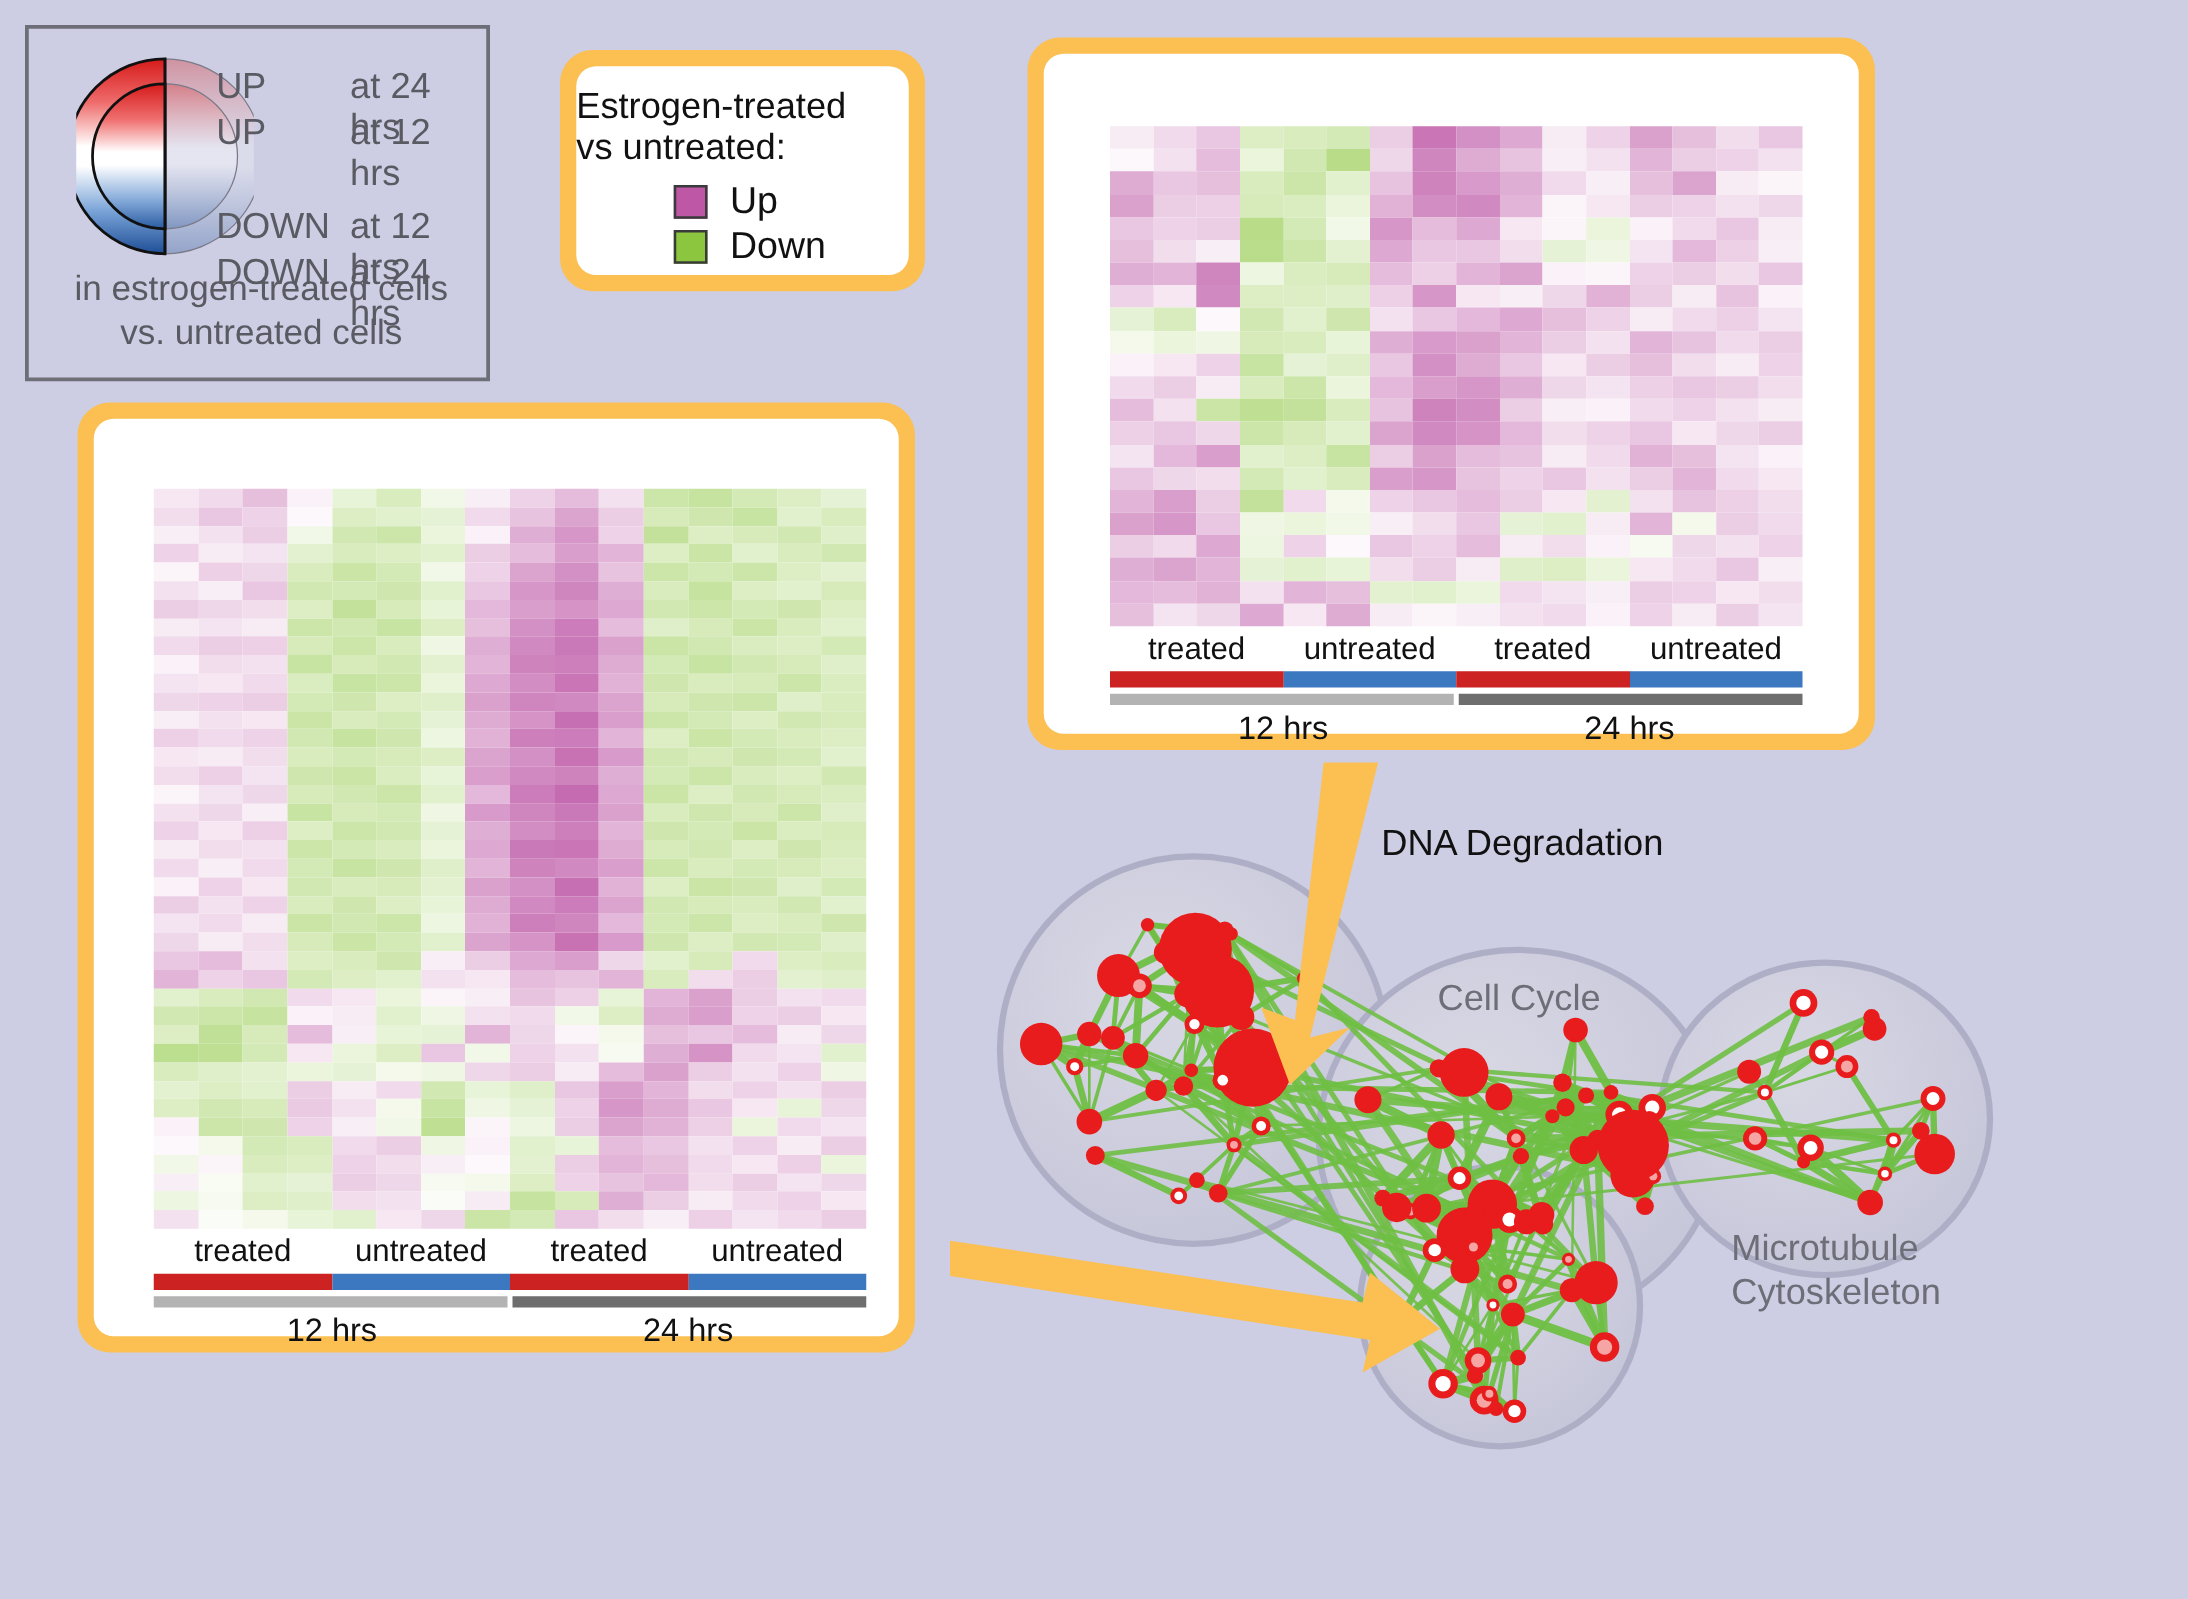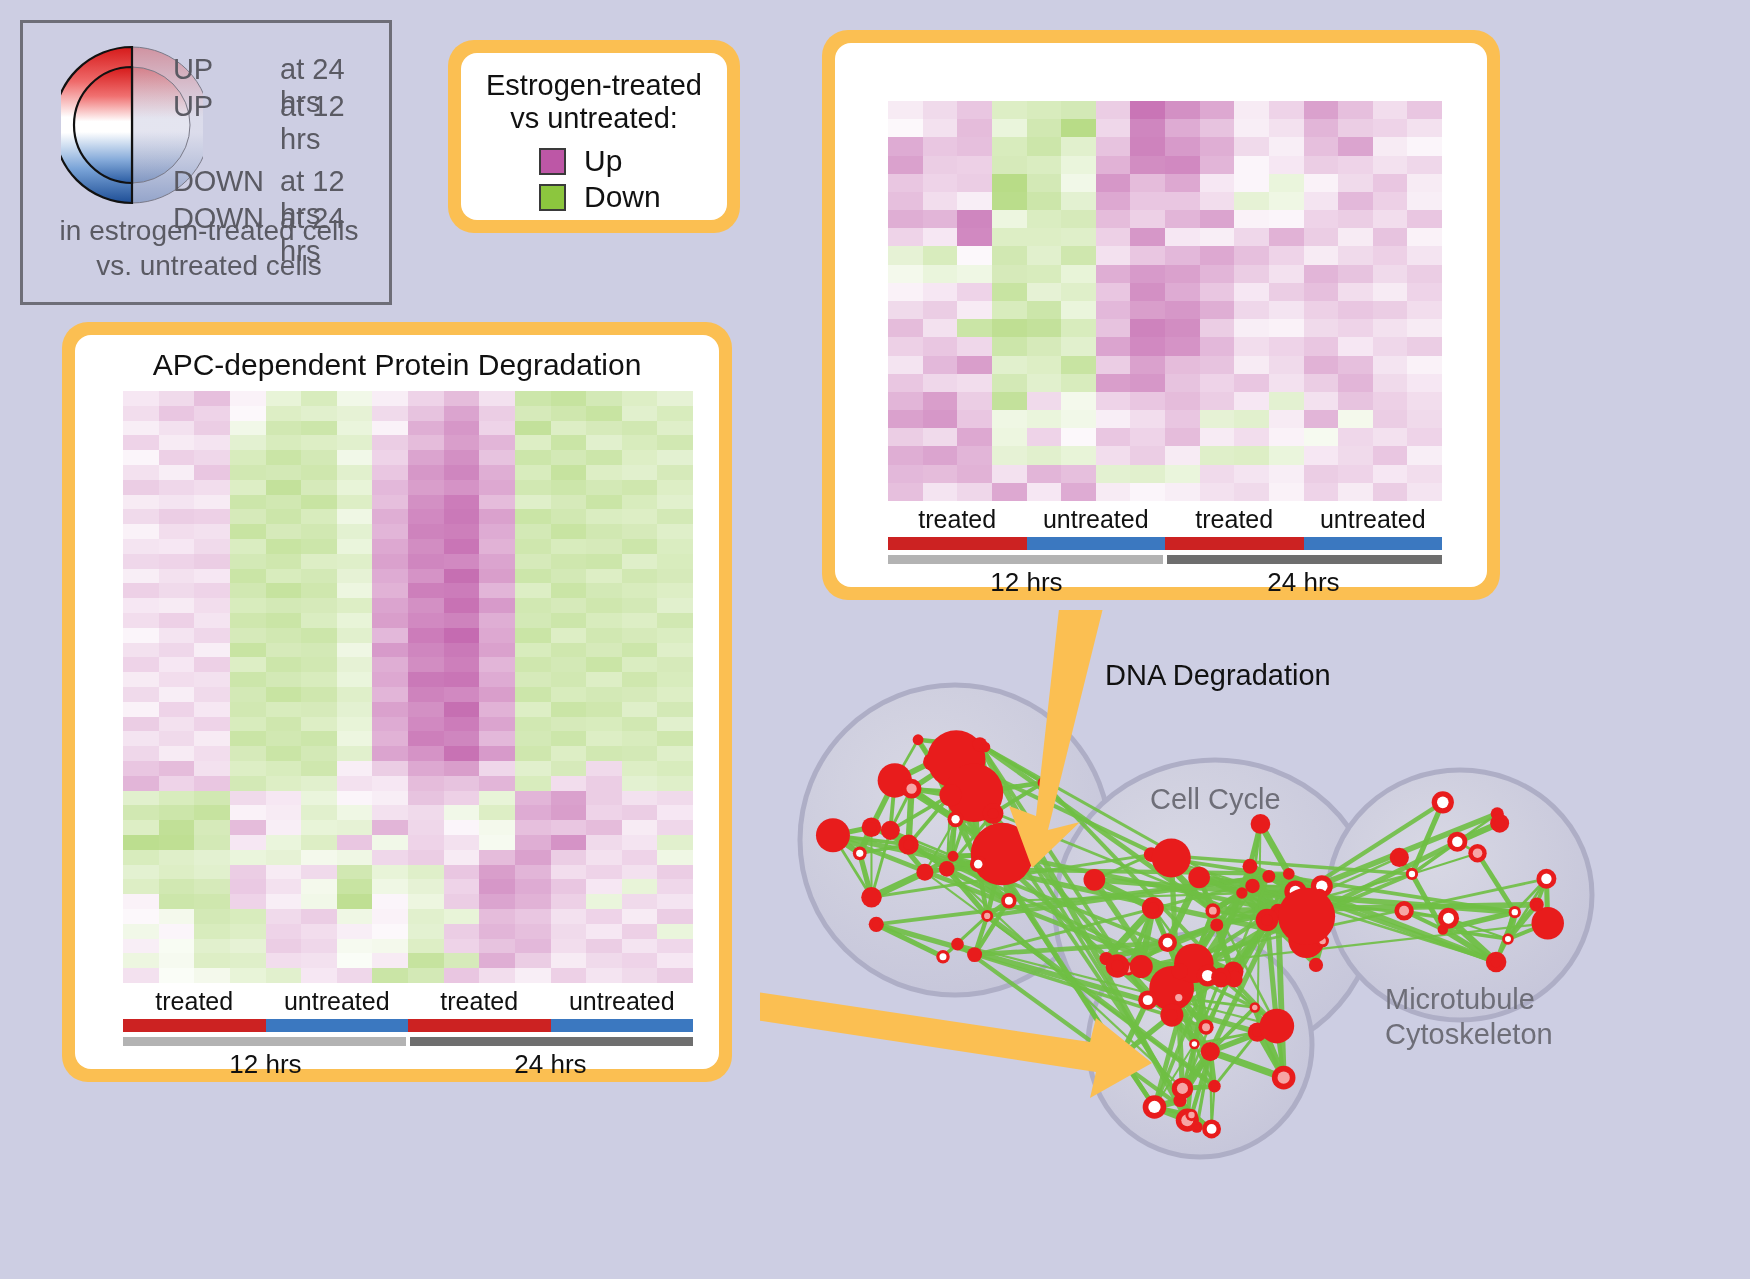--- a/index.html
+++ b/index.html
@@ -41,21 +41,21 @@
     border-radius:16px;
     width:100%;height:100%;
     box-sizing:border-box;
     position:relative;
   }
 
   
   #legend-card{left:448px;top:40px;width:292px;height:193px;}
   #legend-card .inner{padding:16px 0 0 0;}
   .legend-title{
-    text-align:center;font-size:29px;color:#111;line-height:1.14;font-weight:400;
+    font-size:29px;color:#111;line-height:1.14;font-weight:400;
   }
   .legend-items{margin-top:8px;padding-left:78px;}
   .legend-item{display:flex;align-items:center;height:36px;}
   .swatch{width:27px;height:27px;border:2px solid #3a3a3a;box-sizing:border-box;margin-right:18px;}
   .legend-label{font-size:30px;color:#111;}
 
   
   #rf-card{left:822px;top:30px;width:678px;height:570px;}
   #apc-card{left:62px;top:322px;width:670px;height:760px;}
   .hm-title{
@@ -550,21 +550,20 @@
           <div class="time-row">
             <div style="flex: 1 1 0%;">12 hrs</div>
             <div style="flex: 1 1 0%;">24 hrs</div>
           </div>
         </div>
     </div>
   </div>
 
   <div class="card" id="apc-card">
     <div class="inner">
-      <div class="hm-title">APC-dependent Protein Degradation</div>
       <div class="hm-grid" id="apc-grid" style="left: 48px; top: 56px; width: 570px; height: 592px; grid-template-columns: repeat(16, 1fr); grid-template-rows: repeat(40, 1fr);">
           <div class="hm-cell" style="background: rgb(246, 231, 243);"></div>
           <div class="hm-cell" style="background: rgb(240, 218, 235);"></div>
           <div class="hm-cell" style="background: rgb(230, 191, 221);"></div>
           <div class="hm-cell" style="background: rgb(250, 242, 248);"></div>
           <div class="hm-cell" style="background: rgb(232, 244, 216);"></div>
           <div class="hm-cell" style="background: rgb(216, 236, 189);"></div>
           <div class="hm-cell" style="background: rgb(241, 248, 232);"></div>
           <div class="hm-cell" style="background: rgb(248, 238, 246);"></div>
           <div class="hm-cell" style="background: rgb(238, 211, 232);"></div>

